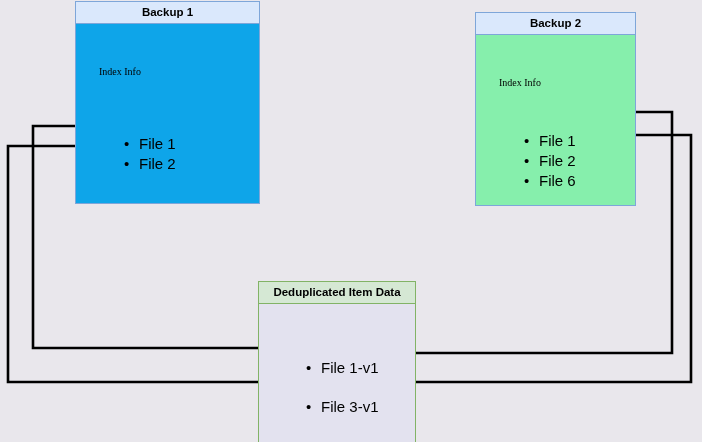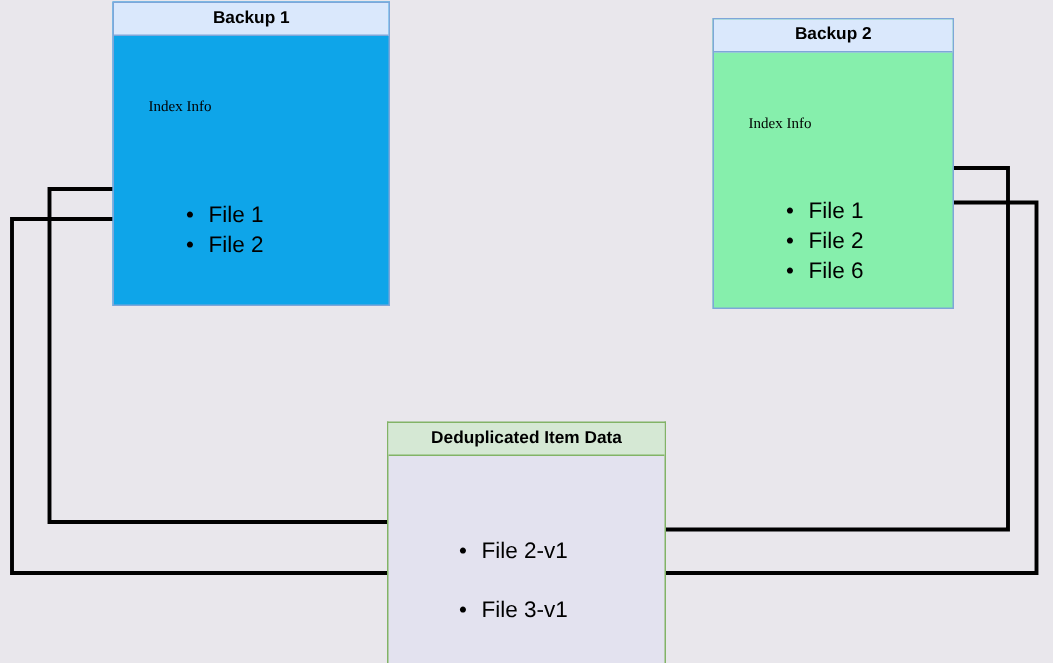--- a/index.html
+++ b/index.html
@@ -78,21 +78,21 @@
     border-bottom: 1px solid #7ea6d9;
   }
   #backup2 .node-body {
     height: 179px;
   }
 
   
   #dedup {
     left: 258px;
     top: 281px;
-    width: 186px;
+    width: 158px;
     height: 161px;
     border: 1px solid #82b366;
     border-bottom: none;
     background: #e3e2ef;
   }
   #dedup .node-header {
     background: #d5e8d4;
     border-bottom: 1px solid #82b366;
   }
   #dedup .node-body {
@@ -182,19 +182,19 @@
         <li>File 2</li>
         <li>File 6</li>
       </ul>
     </div>
   </div>
 
   <div class="node" id="dedup">
     <div class="node-header">Deduplicated Item Data</div>
     <div class="node-body">
       <ul class="file-list">
-        <li>File 2-v1</li>
+        <li>File 1-v1</li>
         <li class="gap">File 3-v1</li>
       </ul>
     </div>
   </div>
 
 </div>
 
 </body></html>

